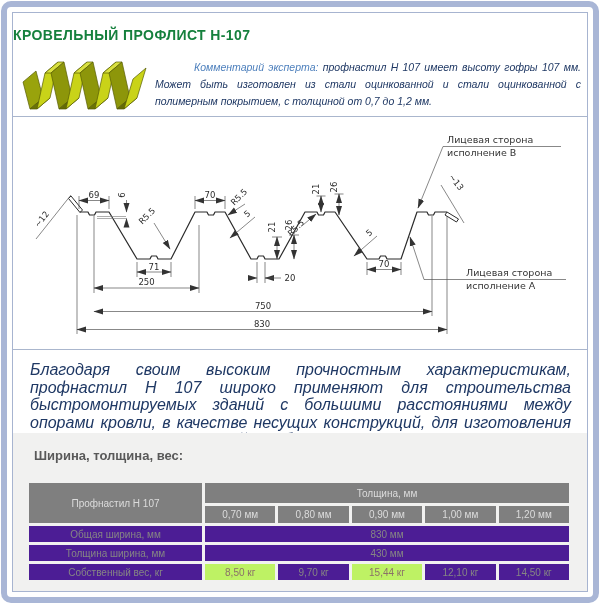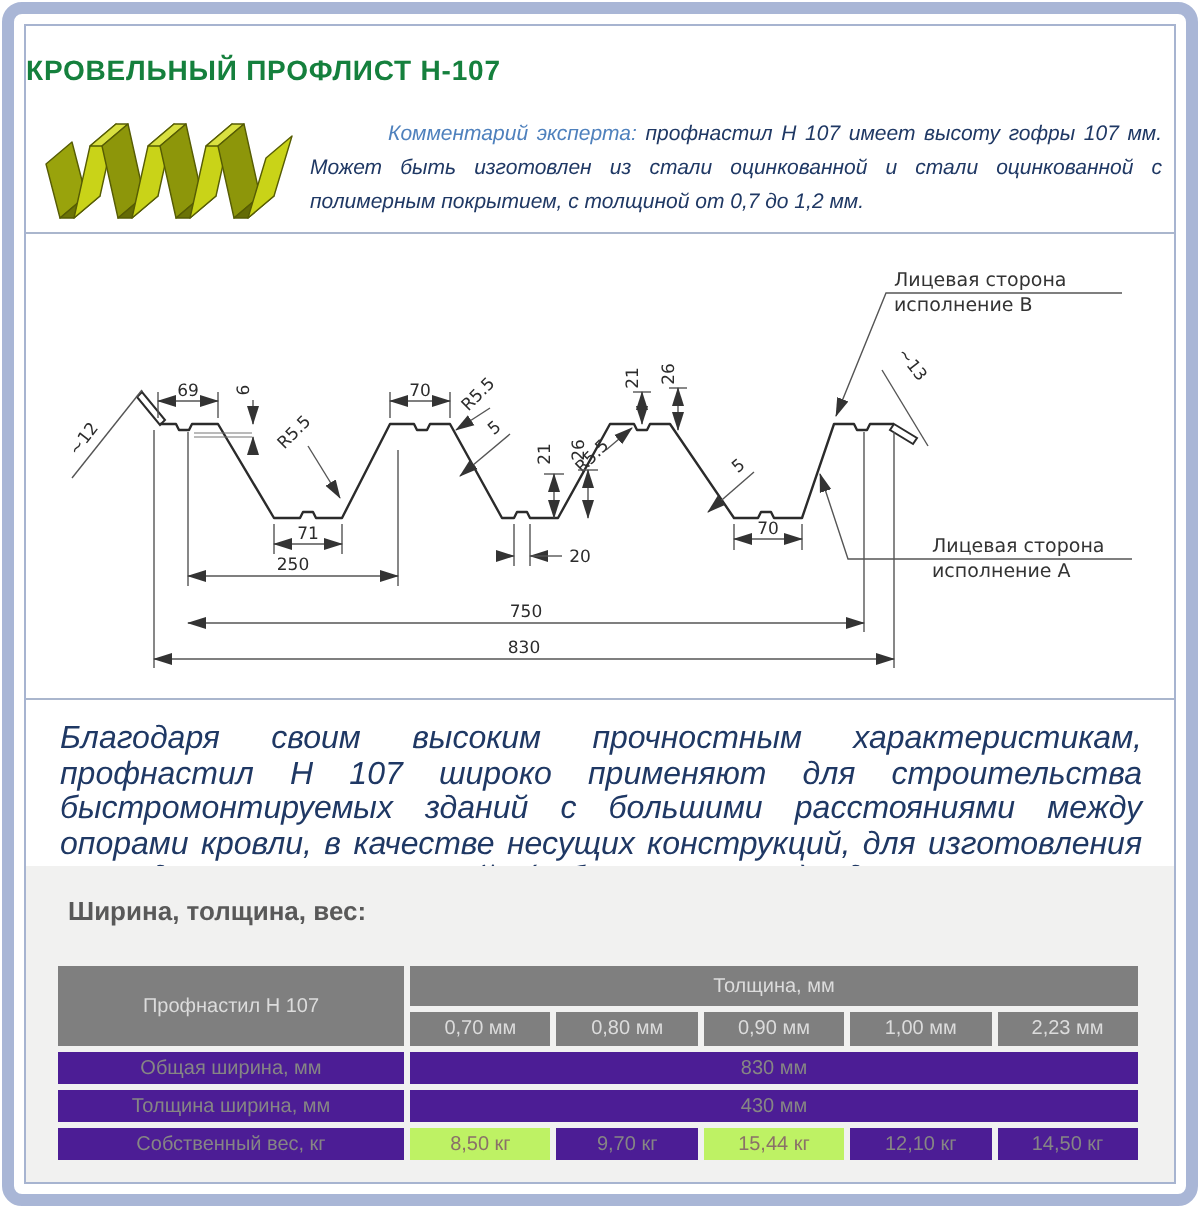--- a/index.html
+++ b/index.html
@@ -228,21 +228,21 @@
       <tbody>
           <tr>
         <td class="hdr corner" rowspan="2">Профнастил Н 107</td>
         <td class="hdr grp" colspan="5">Толщина, мм</td>
       </tr>
       <tr>
         <td class="hdr sub">0,70 мм</td>
         <td class="hdr sub">0,80 мм</td>
         <td class="hdr sub">0,90 мм</td>
         <td class="hdr sub">1,00 мм</td>
-        <td class="hdr sub">2,23 мм</td>
+        <td class="hdr sub">1,20 мм</td>
       </tr>
       <tr>
         <td class="cell">Общая ширина, мм</td>
         <td class="cell" colspan="5">830 мм</td>
       </tr>
       <tr>
         <td class="cell">Толщина ширина, мм</td>
         <td class="cell" colspan="5">430 мм</td>
       </tr>
       <tr>

